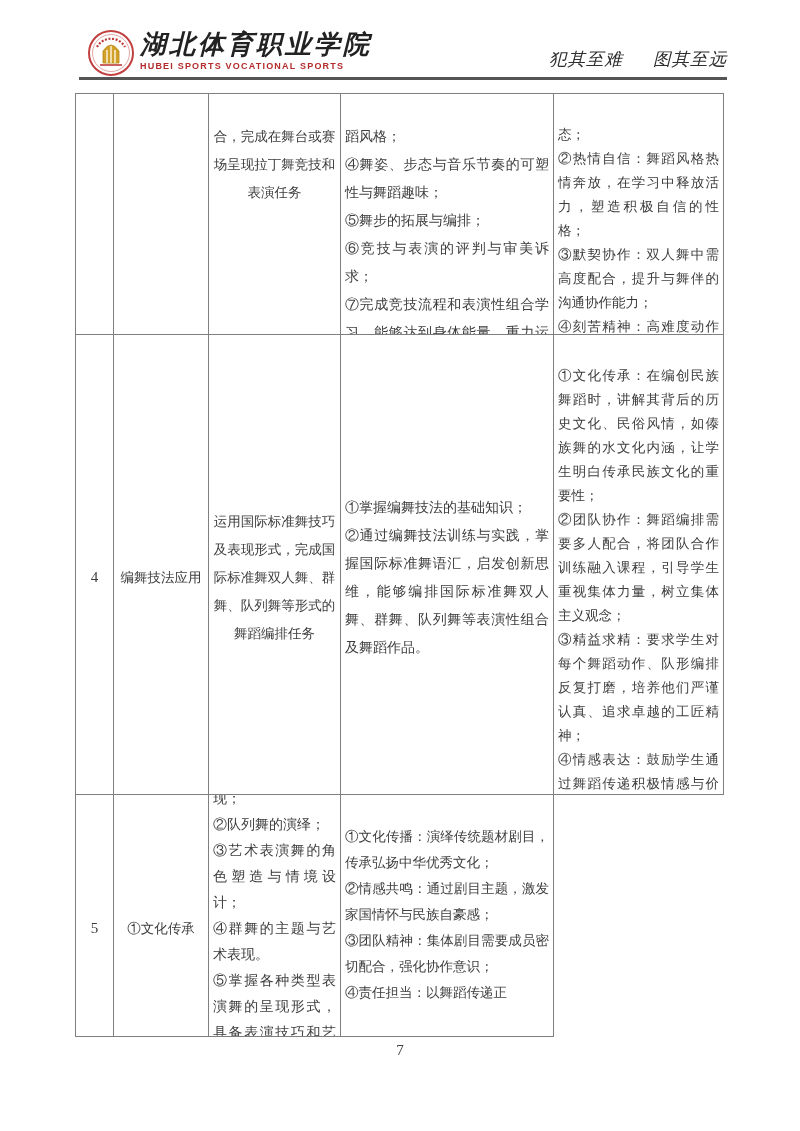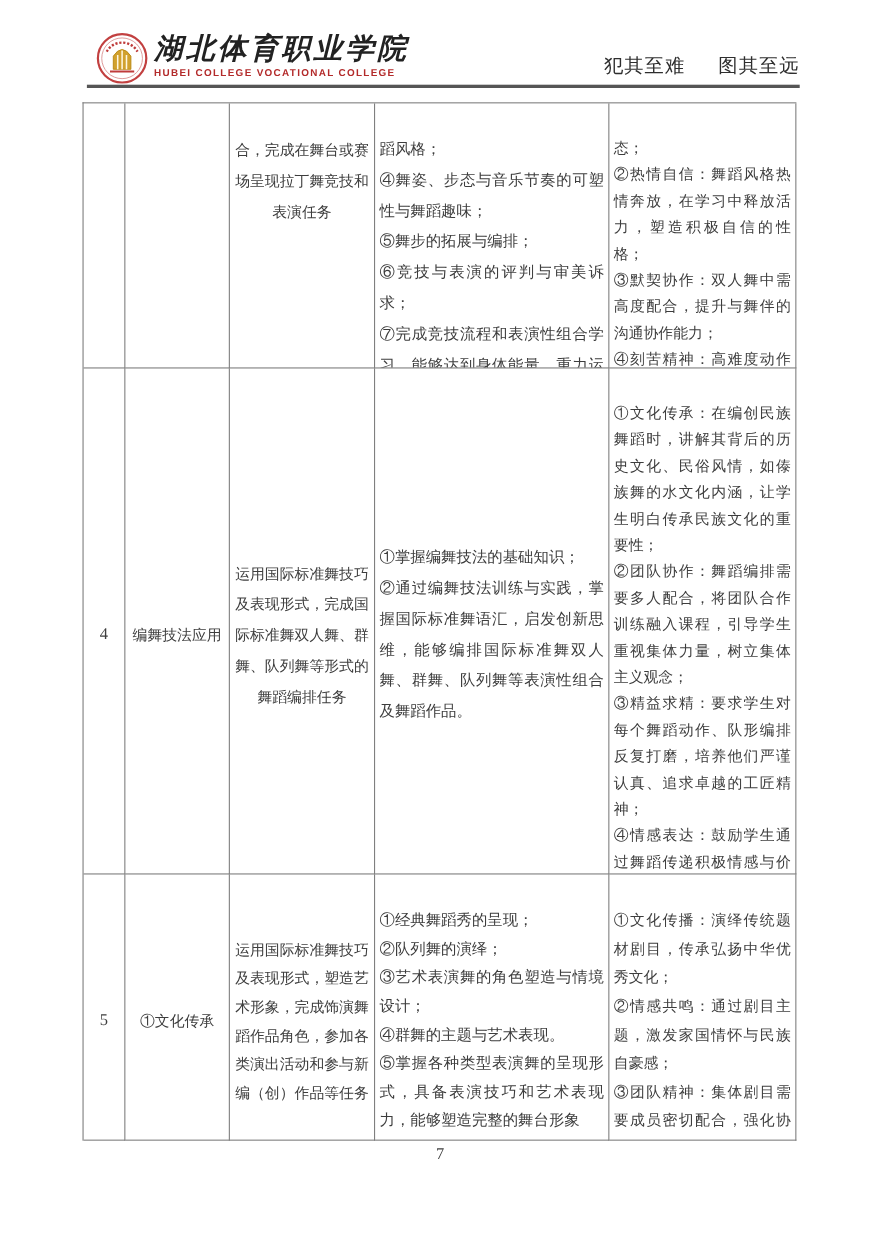--- a/index.html
+++ b/index.html
@@ -21,21 +21,21 @@
     font-size:26px;font-weight:bold;font-style:italic;
     letter-spacing:3px;color:#222222;line-height:30px;white-space:nowrap;
   }
   .en-title{
     font-size:9px;font-weight:bold;color:#b32b2b;
     letter-spacing:1.2px;line-height:11px;margin-top:1px;white-space:nowrap;
     font-family:"Liberation Sans","DejaVu Sans",sans-serif;
   }
   .motto{
     position:absolute;right:77px;top:47px;
-    font-size:17.5px;color:#2e2e2e;white-space:nowrap;letter-spacing:1px;
+    font-size:17.5px;color:#2e2e2e;white-space:nowrap;letter-spacing:1px;font-style:italic;
   }
   .motto .gap{display:inline-block;width:30px;}
 
   
   .doc-table{
     position:absolute;left:75px;top:93px;width:648px;
     display:grid;
     grid-template-columns:38px 95px 132px 213px 170px;
     grid-template-rows:241px 460px 242px;
     border-top:1px solid #7f7f7f;
@@ -80,21 +80,21 @@
         <circle cx="24" cy="24" r="22" fill="#ffffff" stroke="#c24040" stroke-width="2"></circle>
         <circle cx="24" cy="24" r="18.5" fill="none" stroke="#d98f8f" stroke-width="0.8"></circle>
         <path d="M 10,18 A 16 16 0 0 1 38,18" fill="none" stroke="#bf3b3b" stroke-width="2.2" stroke-dasharray="2 1.6"></path>
         <path d="M 16,34 L 16,22 Q 24,10 32,22 L 32,34 Z" fill="#d1a12e" stroke="#b8860b" stroke-width="0.8"></path>
         <path d="M 20,34 L 20,21 M 24,34 L 24,17 M 28,34 L 28,21" stroke="#fff7e0" stroke-width="1.4"></path>
         <path d="M 13,36 L 35,36" stroke="#bf3b3b" stroke-width="1.6"></path>
       </svg>
     </span>
     <div class="title-block">
       <div class="cn-title">湖北体育职业学院</div>
-      <div class="en-title">HUBEI COLLEGE VOCATIONAL COLLEGE</div>
+      <div class="en-title">HUBEI SPORTS VOCATIONAL SPORTS</div>
     </div>
     <div class="motto">
       <span>犯其至难</span><span class="gap"></span><span>图其至远</span>
     </div>
     <div class="hdr-rule"></div>
   </div>
 
   <div class="doc-table">
 
     <div class="cell v-top fs-num">
@@ -139,23 +139,20 @@
 ③精益求精：要求学生对每个舞蹈动作、队形编排反复打磨，培养他们严谨认真、追求卓越的工匠精神；
 ④情感表达：鼓励学生通过舞蹈传递积极情感与价值观，如编排抗疫主题舞蹈，激发学生的社会责任感与爱国情怀。</span>
     </div>
 
     <div class="cell v-center h-center fs-num">
       <span class="cell-text">5</span>
     </div>
     <div class="cell v-center h-center fs-c3 lh26">
       <span class="cell-text">①文化传承</span>
     </div>
-    <div class="cell v-center h-center fs-c3 lh26">
-      <span class="cell-text">运用国际标准舞技巧及表现形式，塑造艺术形象，完成饰演舞蹈作品角色，参加各类演出活动和参与新编（创）作品等任务</span>
-    </div>
     <div class="cell v-center just fs-c4 lh26">
       <span class="cell-text">①经典舞蹈秀的呈现；
 ②队列舞的演绎；
 ③艺术表演舞的角色塑造与情境设计；
 ④群舞的主题与艺术表现。
 ⑤掌握各种类型表演舞的呈现形式，具备表演技巧和艺术表现力，能够塑造完整的舞台形象</span>
     </div>
     <div class="cell v-top just fs-c5 lh26">
       <span class="cell-text">①文化传播：演绎传统题材剧目，传承弘扬中华优秀文化；
 ②情感共鸣：通过剧目主题，激发家国情怀与民族自豪感；

